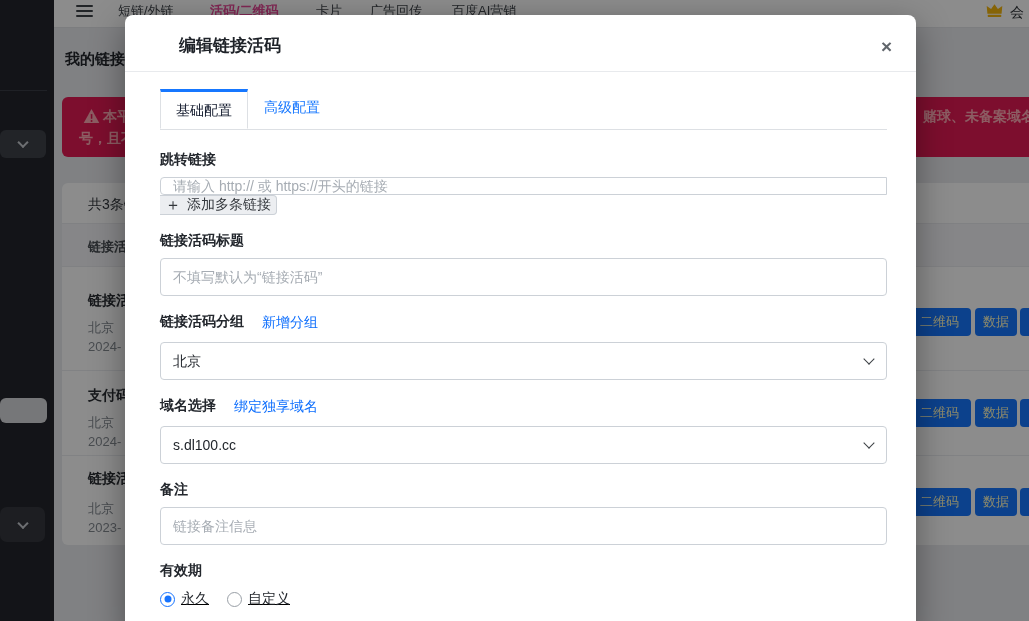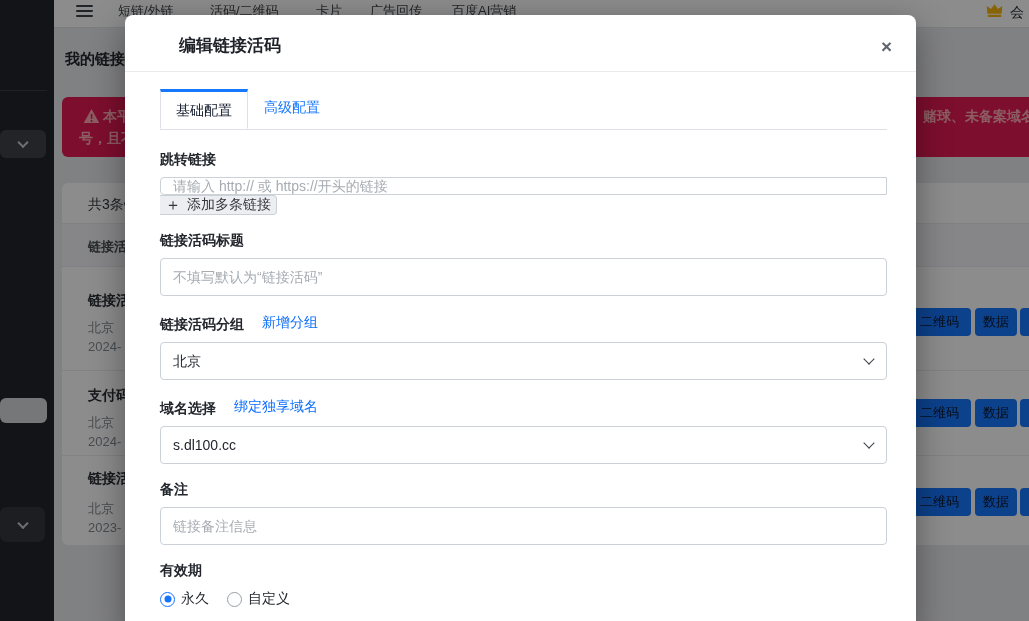--- a/index.html
+++ b/index.html
@@ -4,21 +4,21 @@
 <style>
   * { margin:0; padding:0; box-sizing:border-box; font-family:"Liberation Sans","DejaVu Sans",sans-serif; }
   html,body { width:1029px; height:621px; overflow:hidden; }
   body { position:relative; background:#e9ebef; }
 
   
   .bg-page { position:absolute; inset:0; z-index:1; }
 
   .navbar { position:absolute; left:52px; top:0; right:0; height:28px; background:#fff; border-bottom:1px solid #e2e4e8; }
   .nav-item { position:absolute; top:3px; font-size:13px; color:#41464c; line-height:16px; white-space:nowrap; cursor:pointer; }
-  .nav-item.active { color:#404040; font-weight:400; }
+  .nav-item.active { color:#ec4899; font-weight:700; }
   .hamburger { position:absolute; left:24px; top:5px; width:17px; cursor:pointer; }
   .hamburger span { display:block; height:2px; background:#3f444a; margin-bottom:3px; border-radius:1px; }
   .crown { position:absolute; left:934px; top:3px; }
   .member { position:absolute; left:958px; top:4px; font-size:14px; color:#2f3338; }
 
   .sidebar { position:absolute; left:0; top:0; width:54px; height:621px; background:#24262c; z-index:3; }
   .sb-divider { position:absolute; left:0; top:90px; width:47px; height:1px; background:#3a3d45; }
   .sb-box1 { position:absolute; left:0; top:130px; width:46px; height:28px; background:#3e424a; border-radius:6px; }
   .sb-pill { position:absolute; left:0; top:398px; width:47px; height:25px; background:#d8d9dc; border-radius:6px; }
   .sb-box2 { position:absolute; left:0; top:507px; width:45px; height:35px; background:#35383f; border-radius:7px; }
@@ -34,49 +34,49 @@
   .alert-r1 { left:861px; top:11px; }
 
   .card { position:absolute; left:62px; top:183px; width:980px; height:362px; background:#fff; border-radius:6px; }
   .card-count { position:absolute; left:26px; top:13px; font-size:14px; color:#33383e; }
   .thead { position:absolute; left:0; top:40px; width:100%; height:44px; background:#f4f5f7; border-top:1px solid #e9ebee; border-bottom:1px solid #e9ebee; }
   .th-label { position:absolute; left:26px; top:14px; font-size:13px; font-weight:700; color:#4a4f55; }
   .trow { position:absolute; left:0; width:100%; }
   .trow + .trow-b { border-top:1px solid #ebedf0; }
   .r-title { position:absolute; left:26px; font-size:14px; font-weight:700; color:#2a2e33; }
   .r-sub, .r-date { position:absolute; left:26px; font-size:13px; color:#868c93; }
-  .act { position:absolute; height:28px; background:#1677ff; border-radius:4px; color:#0f172a; font-size:13px; text-align:center; line-height:28px; cursor:pointer; white-space:nowrap; overflow:hidden; }
+  .act { position:absolute; height:28px; background:#1677ff; border-radius:4px; color:#fef9c3; font-size:13px; text-align:center; line-height:28px; cursor:pointer; white-space:nowrap; overflow:hidden; }
 
   
   .backdrop { position:absolute; inset:0; background:rgba(0,0,0,0.45); z-index:10; }
   .modal { position:absolute; left:125px; top:15px; width:791px; height:620px; background:#fff; border-radius:8px; box-shadow:0 10px 34px rgba(0,0,0,.38); z-index:20; }
   .modal-header { position:relative; padding:20px 24px 15px 54px; border-bottom:1px solid #e8eaed; }
   .modal-title { font-size:17px; font-weight:700; color:#1f2329; line-height:21px; }
   .modal-close { position:absolute; right:24px; top:22px; font-size:19px; font-weight:700; color:#61666c; line-height:19px; cursor:pointer; }
   .modal-body { padding:17px 29px 0 35px; }
 
   .tabs { display:flex; border-bottom:1px solid #dde0e4; margin-bottom:22px; }
   .tab { height:40px; line-height:36px; padding:0 15px; font-size:14px; cursor:pointer; }
   .tab.active { border:1px solid #dde0e4; border-bottom:1px solid #fff; border-top:3px solid #1677ff; margin-bottom:-1px; color:#0f172a; background:#fff; }
   .tab.inactive { color:#1677ff; padding:0 16px; }
 
   .fg { margin-bottom:18px; }
-  .lbl-row { display:flex; align-items:flex-end; margin-bottom:10px; }
+  .lbl-row { display:flex; align-items:flex-start; margin-bottom:10px; }
   .lbl { font-size:14px; font-weight:700; color:#23272d; line-height:15px; }
   .lnk { font-size:14px; color:#0d6efd; margin-left:18px; cursor:pointer; text-decoration:none; }
   .ctrl { height:38px; width:100%; border:1px solid #ccd1d7; border-radius:4px; font-size:14px; padding:0 12px; color:#23272d; background:#fff; outline:none; }
   .ctrl::placeholder { color:#a6acb3; }
   .igroup { display:flex;flex-direction:column; }
   .igroup .ctrl { flex:1; border-radius:4px 0 0 4px; }
   .add-btn { width:117px; border:1px solid #ccd1d7; border-left:none; background:#eceef1; border-radius:0 4px 4px 0; font-size:14px; color:#33373c; display:flex; align-items:center; justify-content:center; gap:6px; cursor:pointer; }
   .plus { font-size:16px; line-height:16px; font-weight:400; }
   .select-wrap { position:relative; }
   select.ctrl { appearance:none; -webkit-appearance:none; cursor:pointer; }
   .chev { position:absolute; right:14px; top:13px; width:8px; height:8px; border-right:1.6px solid #3c4045; border-bottom:1.6px solid #3c4045; transform:rotate(45deg); pointer-events:none; }
-  .radios { display:flex; align-items:center; gap:18px; margin-top:12px; }
+  .radios { display:flex; align-items:center; gap:18px; margin-top:12px;text-decoration:underline; }
   .radio { display:flex; align-items:center; gap:6px; font-size:14px; color:#23272d; cursor:pointer; }
   .rdot { width:15px; height:15px; border-radius:50%; position:relative; flex:none; }
   .rdot.on { border:1.5px solid #1673ff; }
   .rdot.on::after { content:""; position:absolute; left:50%; top:50%; width:7px; height:7px; border-radius:50%; background:#1673ff; transform:translate(-50%,-50%); }
   .rdot.off { border:1.5px solid #999fa6; }
 </style>
 </head>
 <body>
 
 <div class="bg-page">

